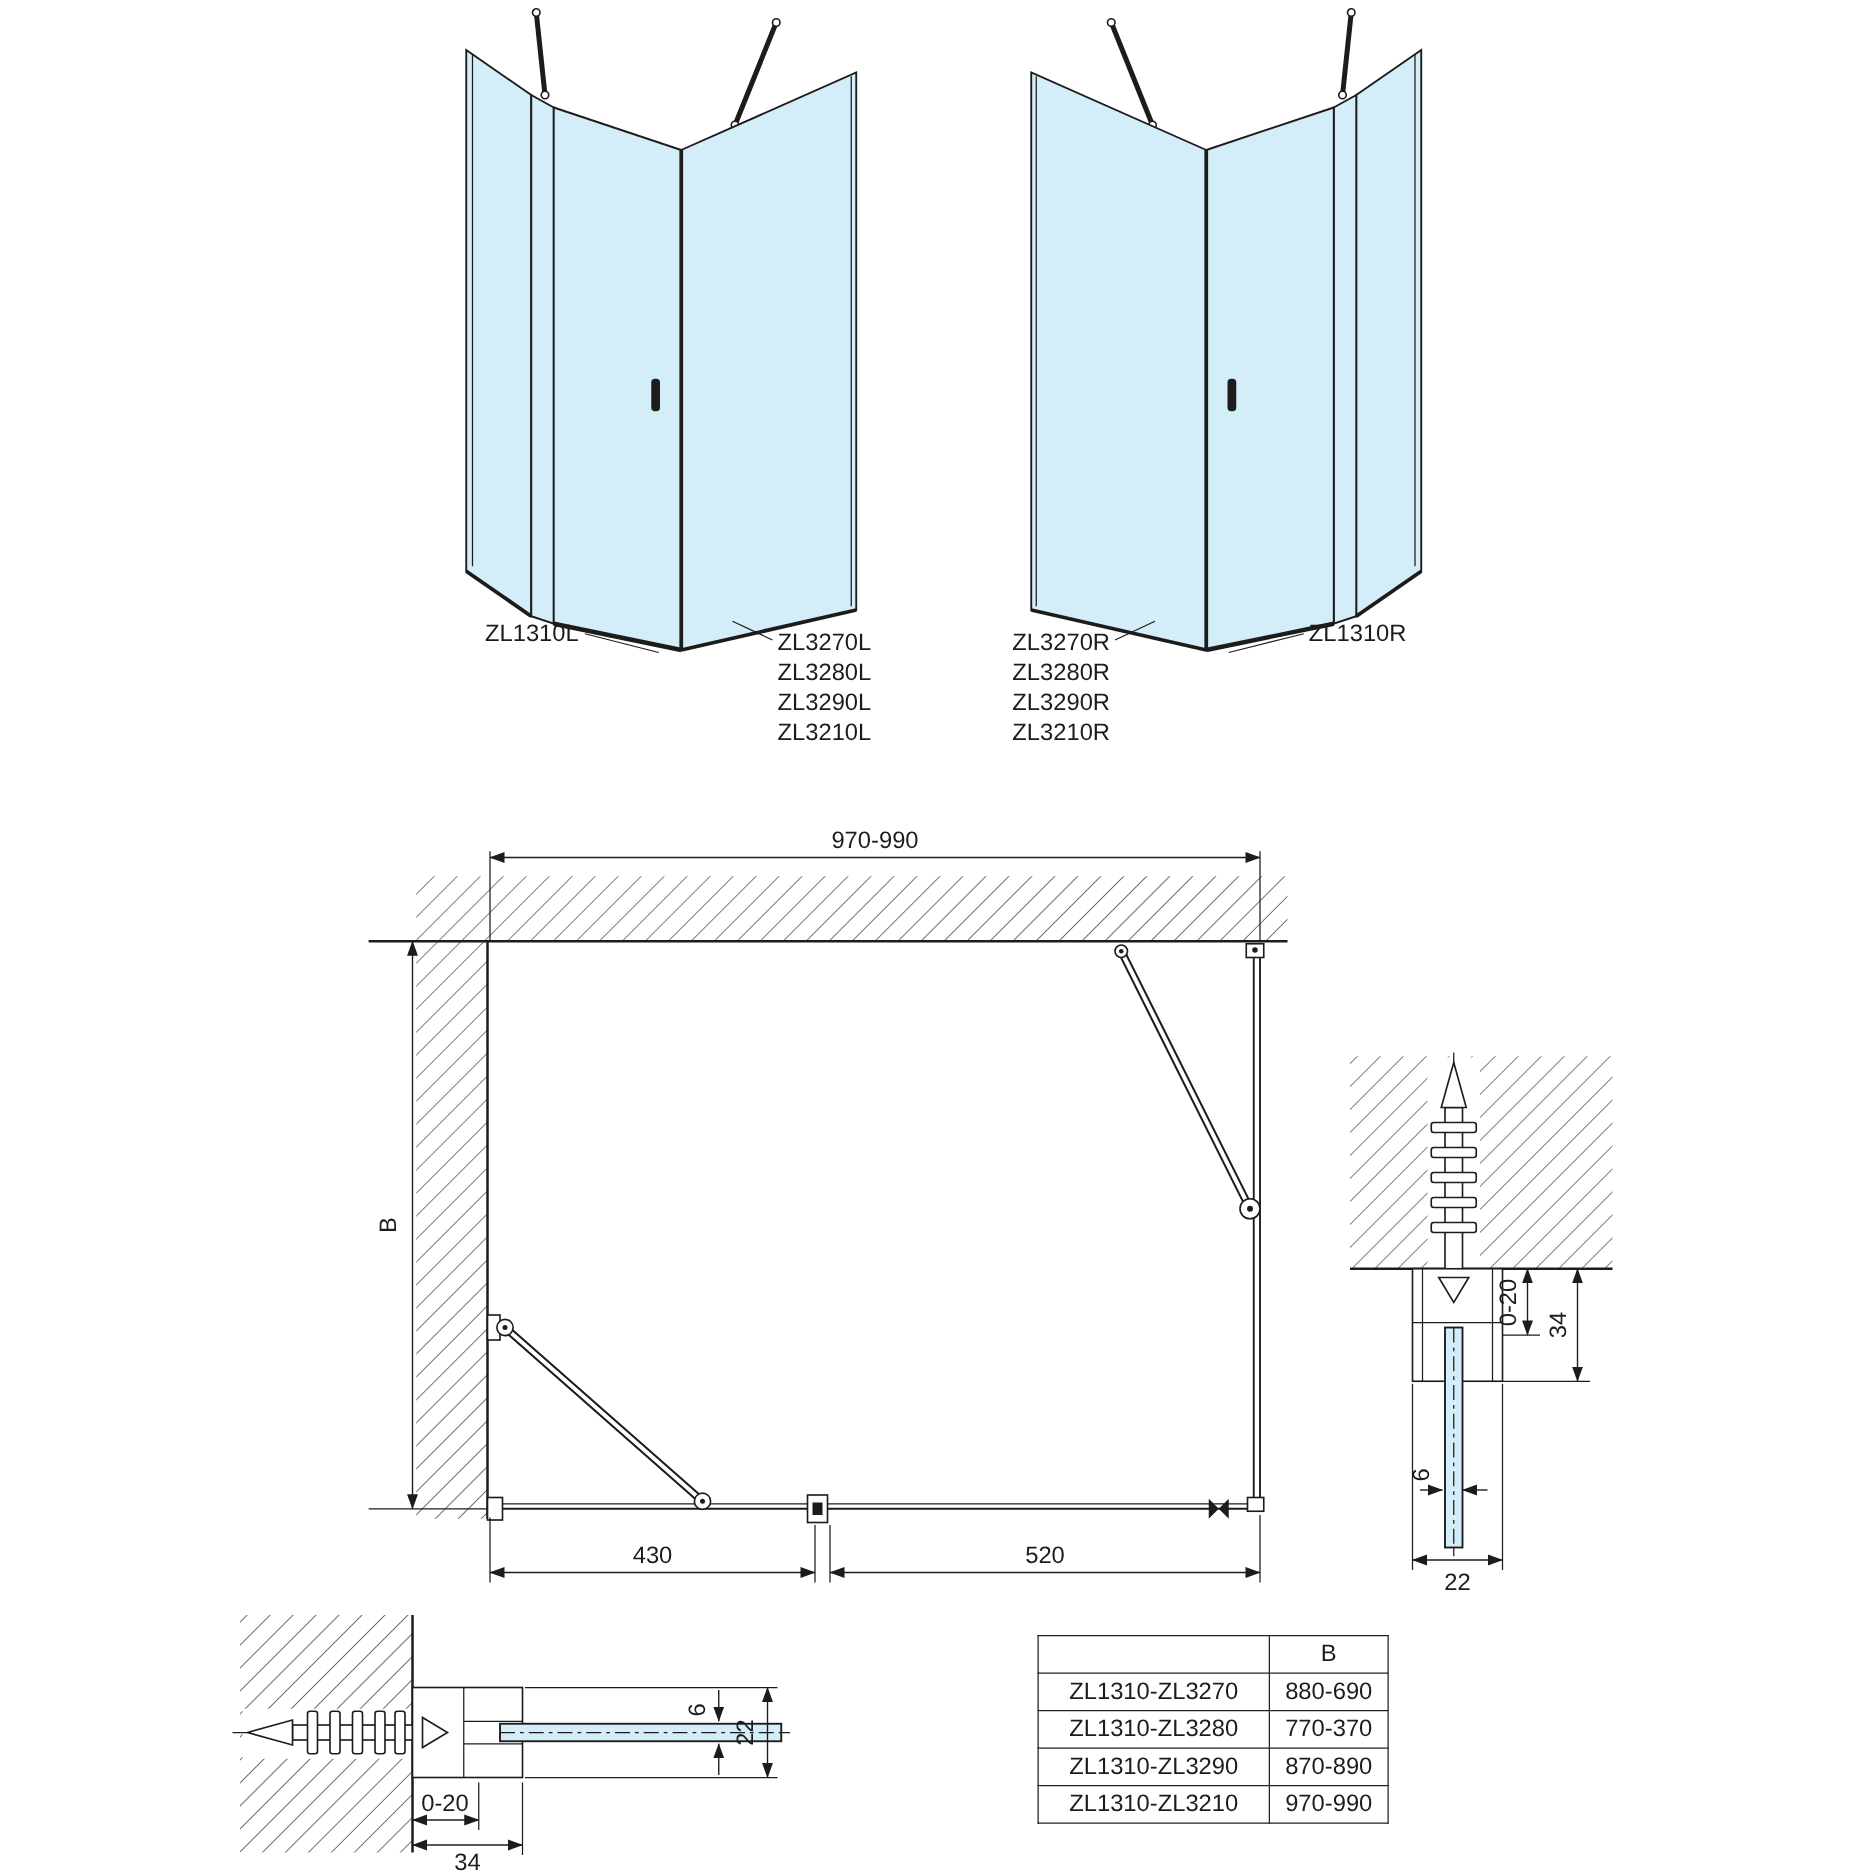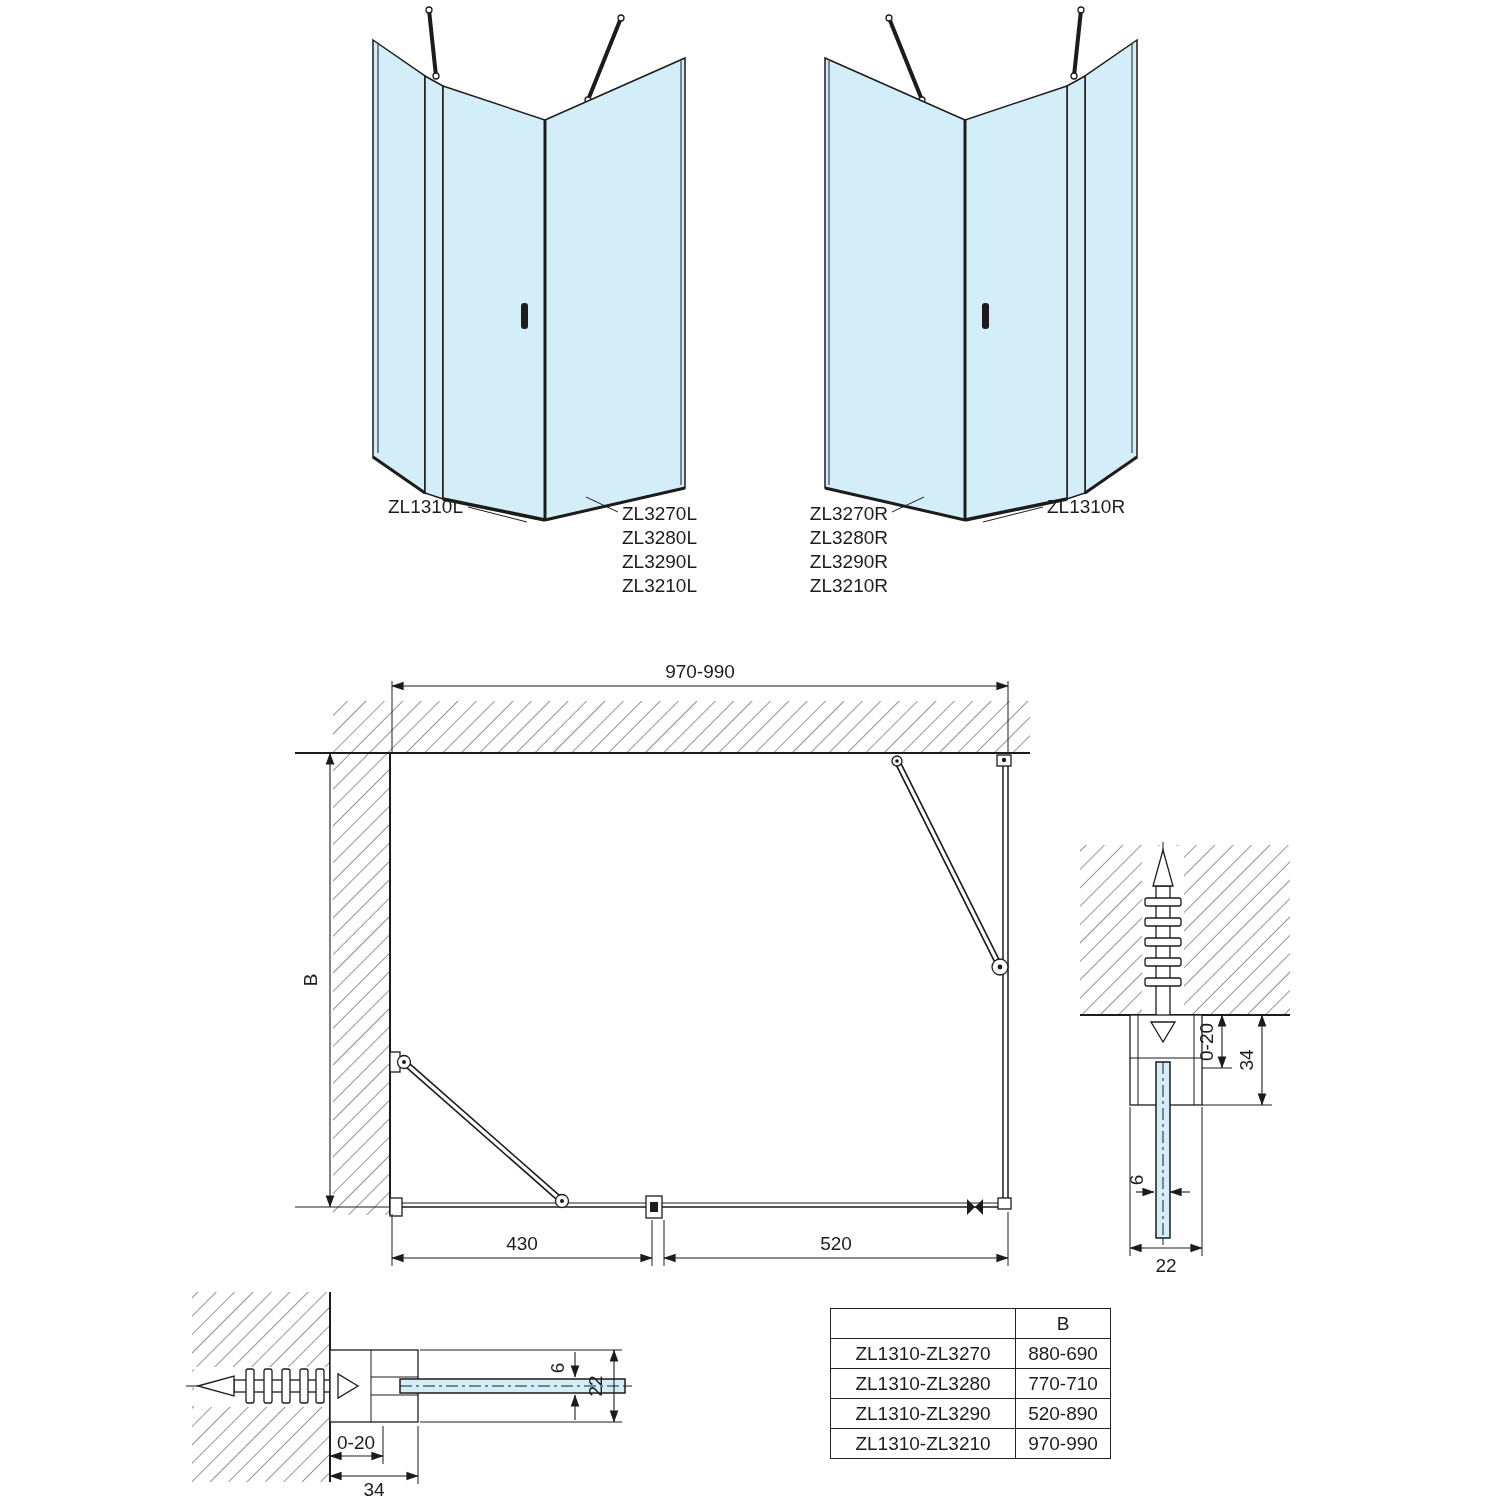--- a/index.html
+++ b/index.html
@@ -253,25 +253,25 @@
     <tr>
       <td class="model"></td>
       <td class="bval">B</td>
     </tr>
     <tr>
       <td class="model">ZL1310-ZL3270</td>
       <td class="bval">880-690</td>
     </tr>
     <tr>
       <td class="model">ZL1310-ZL3280</td>
-      <td class="bval">770-710</td>
+      <td class="bval">770-370</td>
     </tr>
     <tr>
       <td class="model">ZL1310-ZL3290</td>
-      <td class="bval">520-890</td>
+      <td class="bval">870-890</td>
     </tr>
     <tr>
       <td class="model">ZL1310-ZL3210</td>
       <td class="bval">970-990</td>
     </tr>
   </tbody>
 </table>
 
 </div>
 

